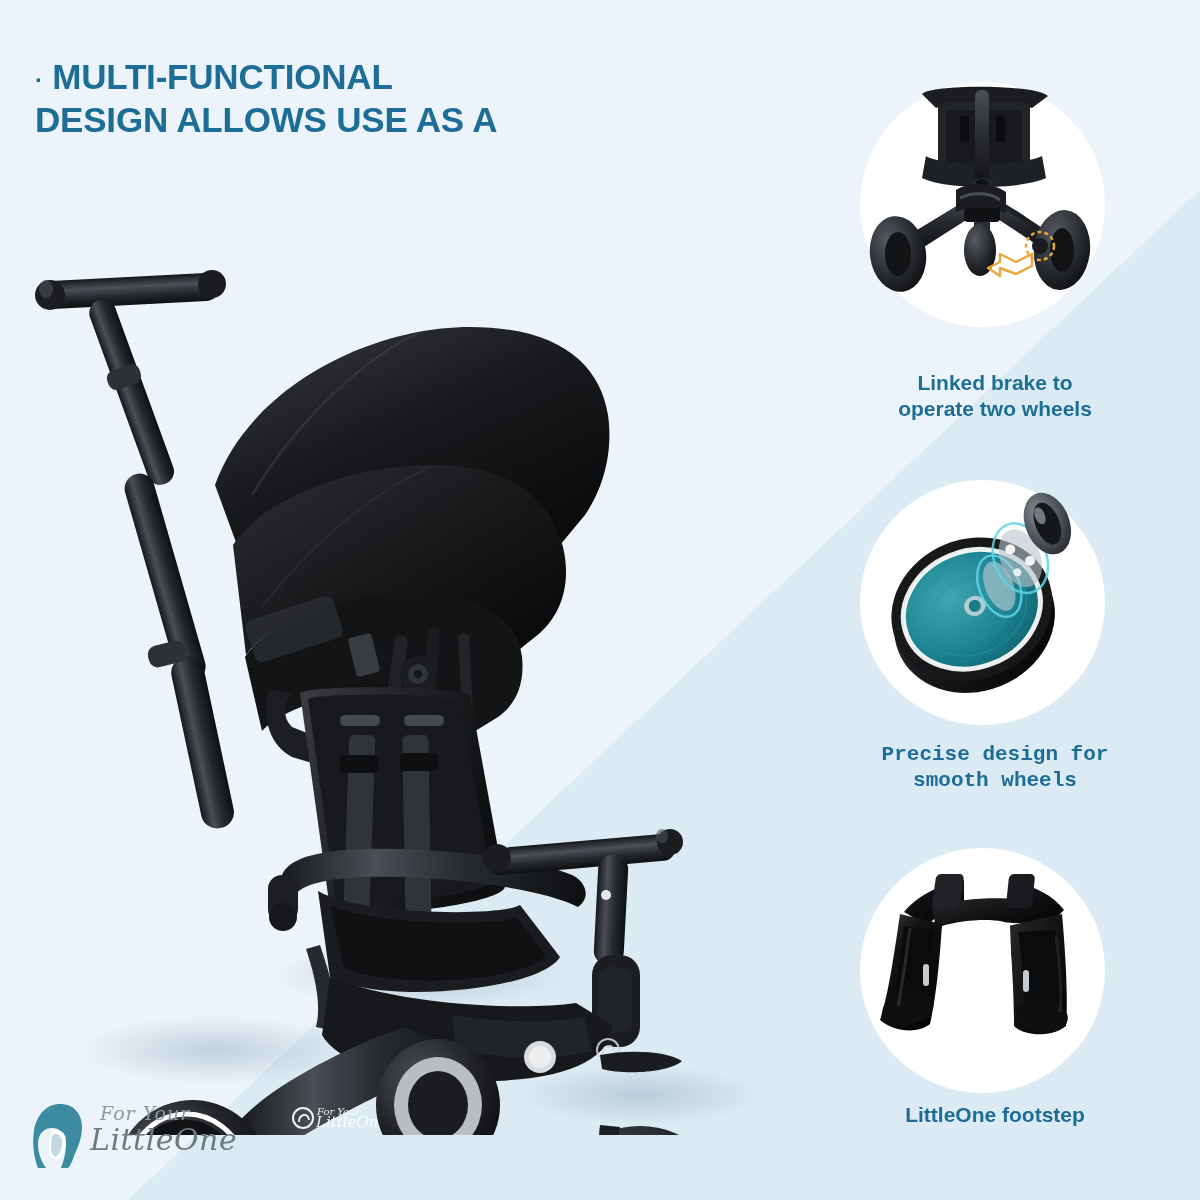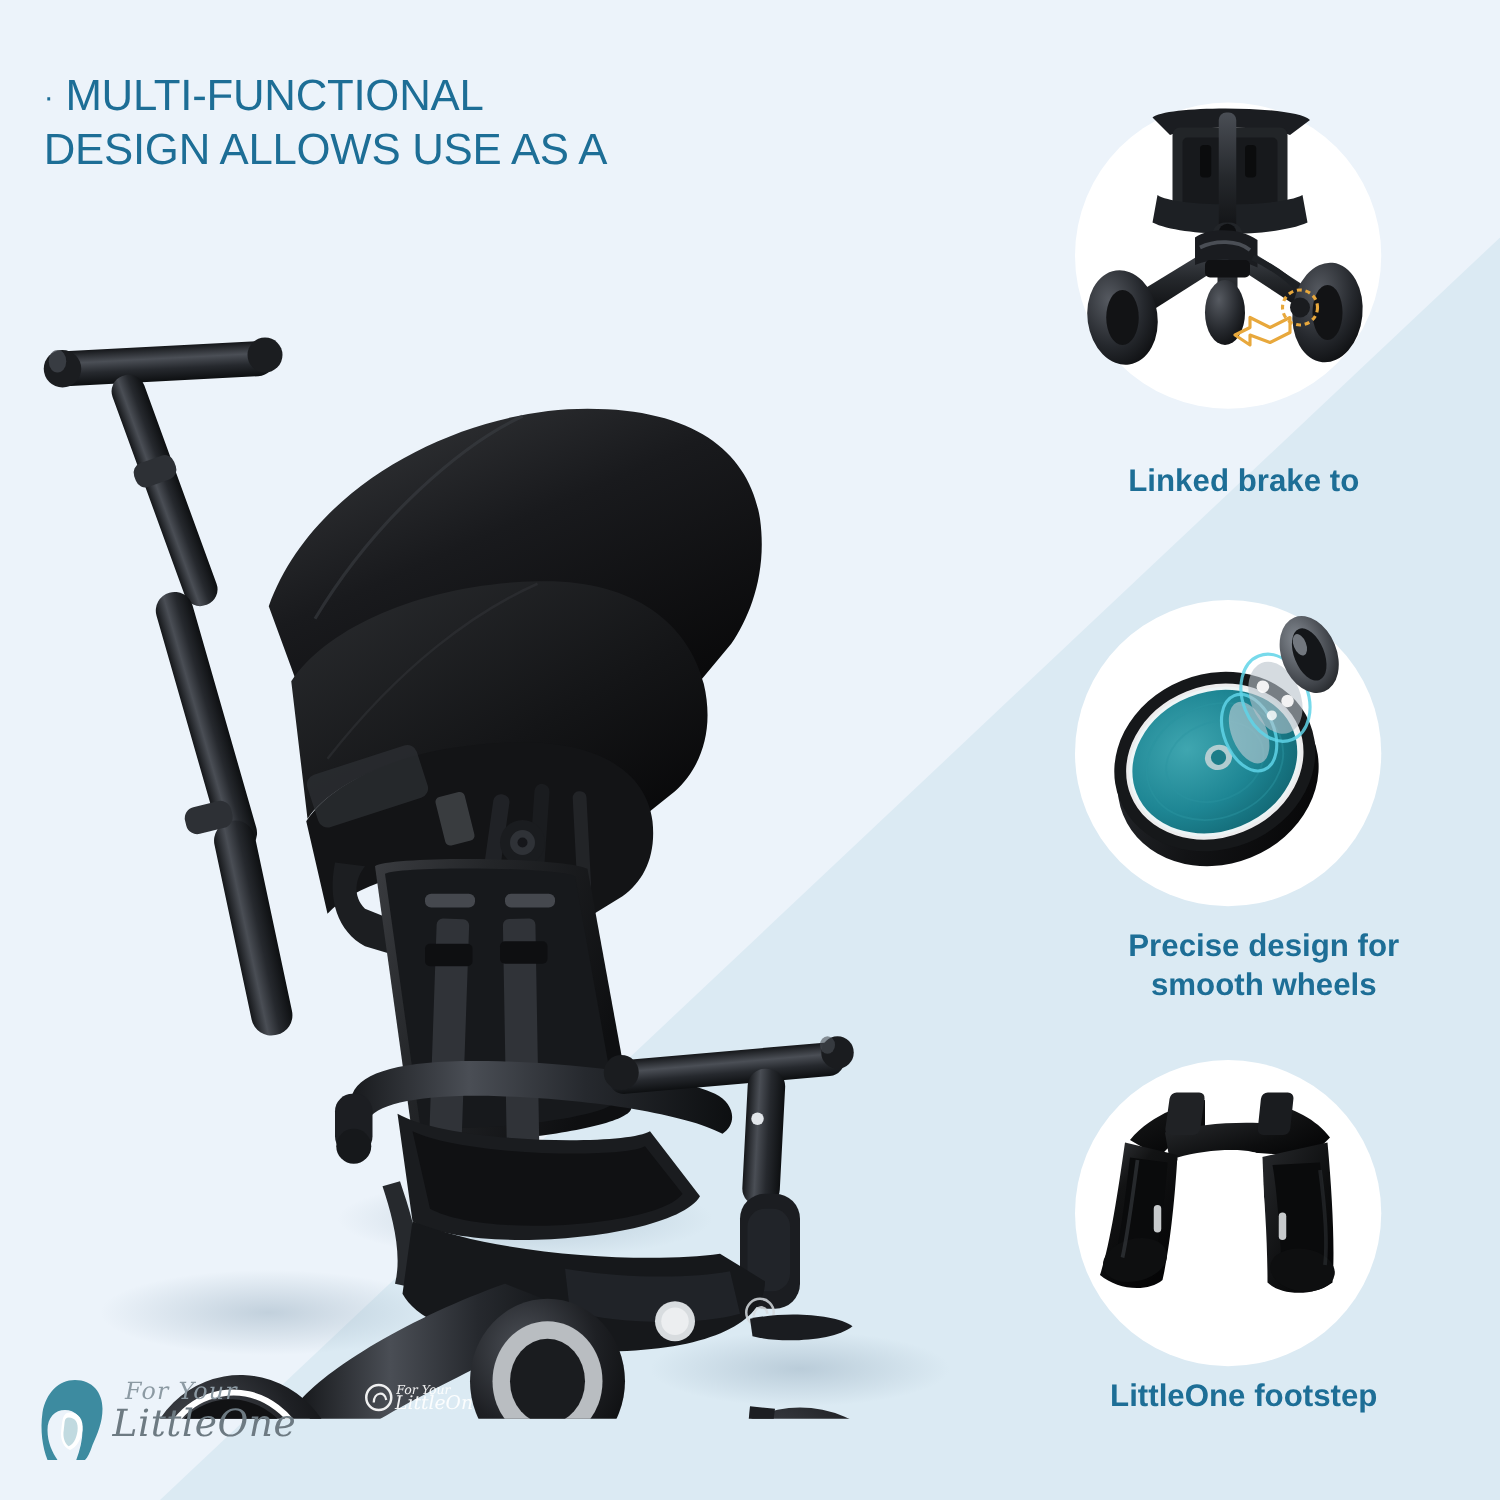--- a/index.html
+++ b/index.html
@@ -16,43 +16,43 @@
   .bg-diag {
     position:absolute; inset:0;
     background:#dbeaf3;
     clip-path: polygon(1200px 190px, 1200px 1200px, 128px 1200px);
   }
 
   
   #headline {
     position:absolute; left:35px; top:55px; width:620px;
     color:#1d6e96;
-    font-size:35px; font-weight:normal; line-height:1.23;
+    font-size:35px; font-weight:bold; line-height:1.23;
     letter-spacing:-0.2px;
   }
   #headline .bullet { font-size:24px; vertical-align:middle; }
 
   
   .feature { position:absolute; width:330px; }
   .f-circle {
     position:absolute; border-radius:50%;
     background:#ffffff; overflow:visible;
   }
   .f-caption {
     position:absolute; width:330px; text-align:center;
-    color:#1d6e96; font-weight:bold; font-size:25px; line-height:1.22;
+    color:#1d6e96; font-weight:bold; font-size:21px; line-height:1.22;
   }
 
   #feature-1 { left:830px; top:70px; height:380px; }
   #feature-1 .f-circle { left:30px; top:12px; width:245px; height:245px; }
   #feature-1 .f-caption { left:0; top:300px; }
 
   #feature-2 { left:830px; top:470px; height:360px; }
   #feature-2 .f-circle { left:30px; top:10px; width:245px; height:245px; }
-  #feature-2 .f-caption { left:16px; top:272px; }
+  #feature-2 .f-caption { left:0; top:272px;font-family:Liberation Mono, monospace; }
 
   #feature-3 { left:830px; top:840px; height:320px; }
   #feature-3 .f-circle { left:30px; top:8px; width:245px; height:245px; }
   #feature-3 .f-caption { left:0; top:262px; }
 
   .f-art { position:absolute; left:0; top:0; width:245px; height:245px; overflow:visible; }
 
   
   #product { position:absolute; left:0px; top:215px; width:800px; height:920px; }
 
@@ -322,20 +322,21 @@
 
           <circle cx="180" cy="164" r="14" fill="none" stroke="#e8a83c" stroke-width="2.5" stroke-dasharray="4 3"></circle>
           <circle cx="180" cy="164" r="8" fill="#1a1c1f"></circle>
 
           <path d="M172 172 L156 180 L140 172 L140 180 L128 186 L140 194 L140 186 L156 192 L172 184 Z" fill="none" stroke="#e8a83c" stroke-width="2.5" stroke-linejoin="round"></path>
         </g>
       </svg>
     </div>
     <div class="f-caption">
       <span>Linked brake to</span><br>
+      <span>operate two wheels</span>
     </div>
   </div>
 
   <div class="feature" id="feature-2">
     <div class="f-circle">
       <svg class="f-art" viewBox="0 0 245 245">
         <defs>
           <radialGradient id="tealG" cx="0.38" cy="0.35" r="0.75">
             <stop offset="0%" stop-color="#3fa6b0"></stop>
             <stop offset="55%" stop-color="#1e8694"></stop>

